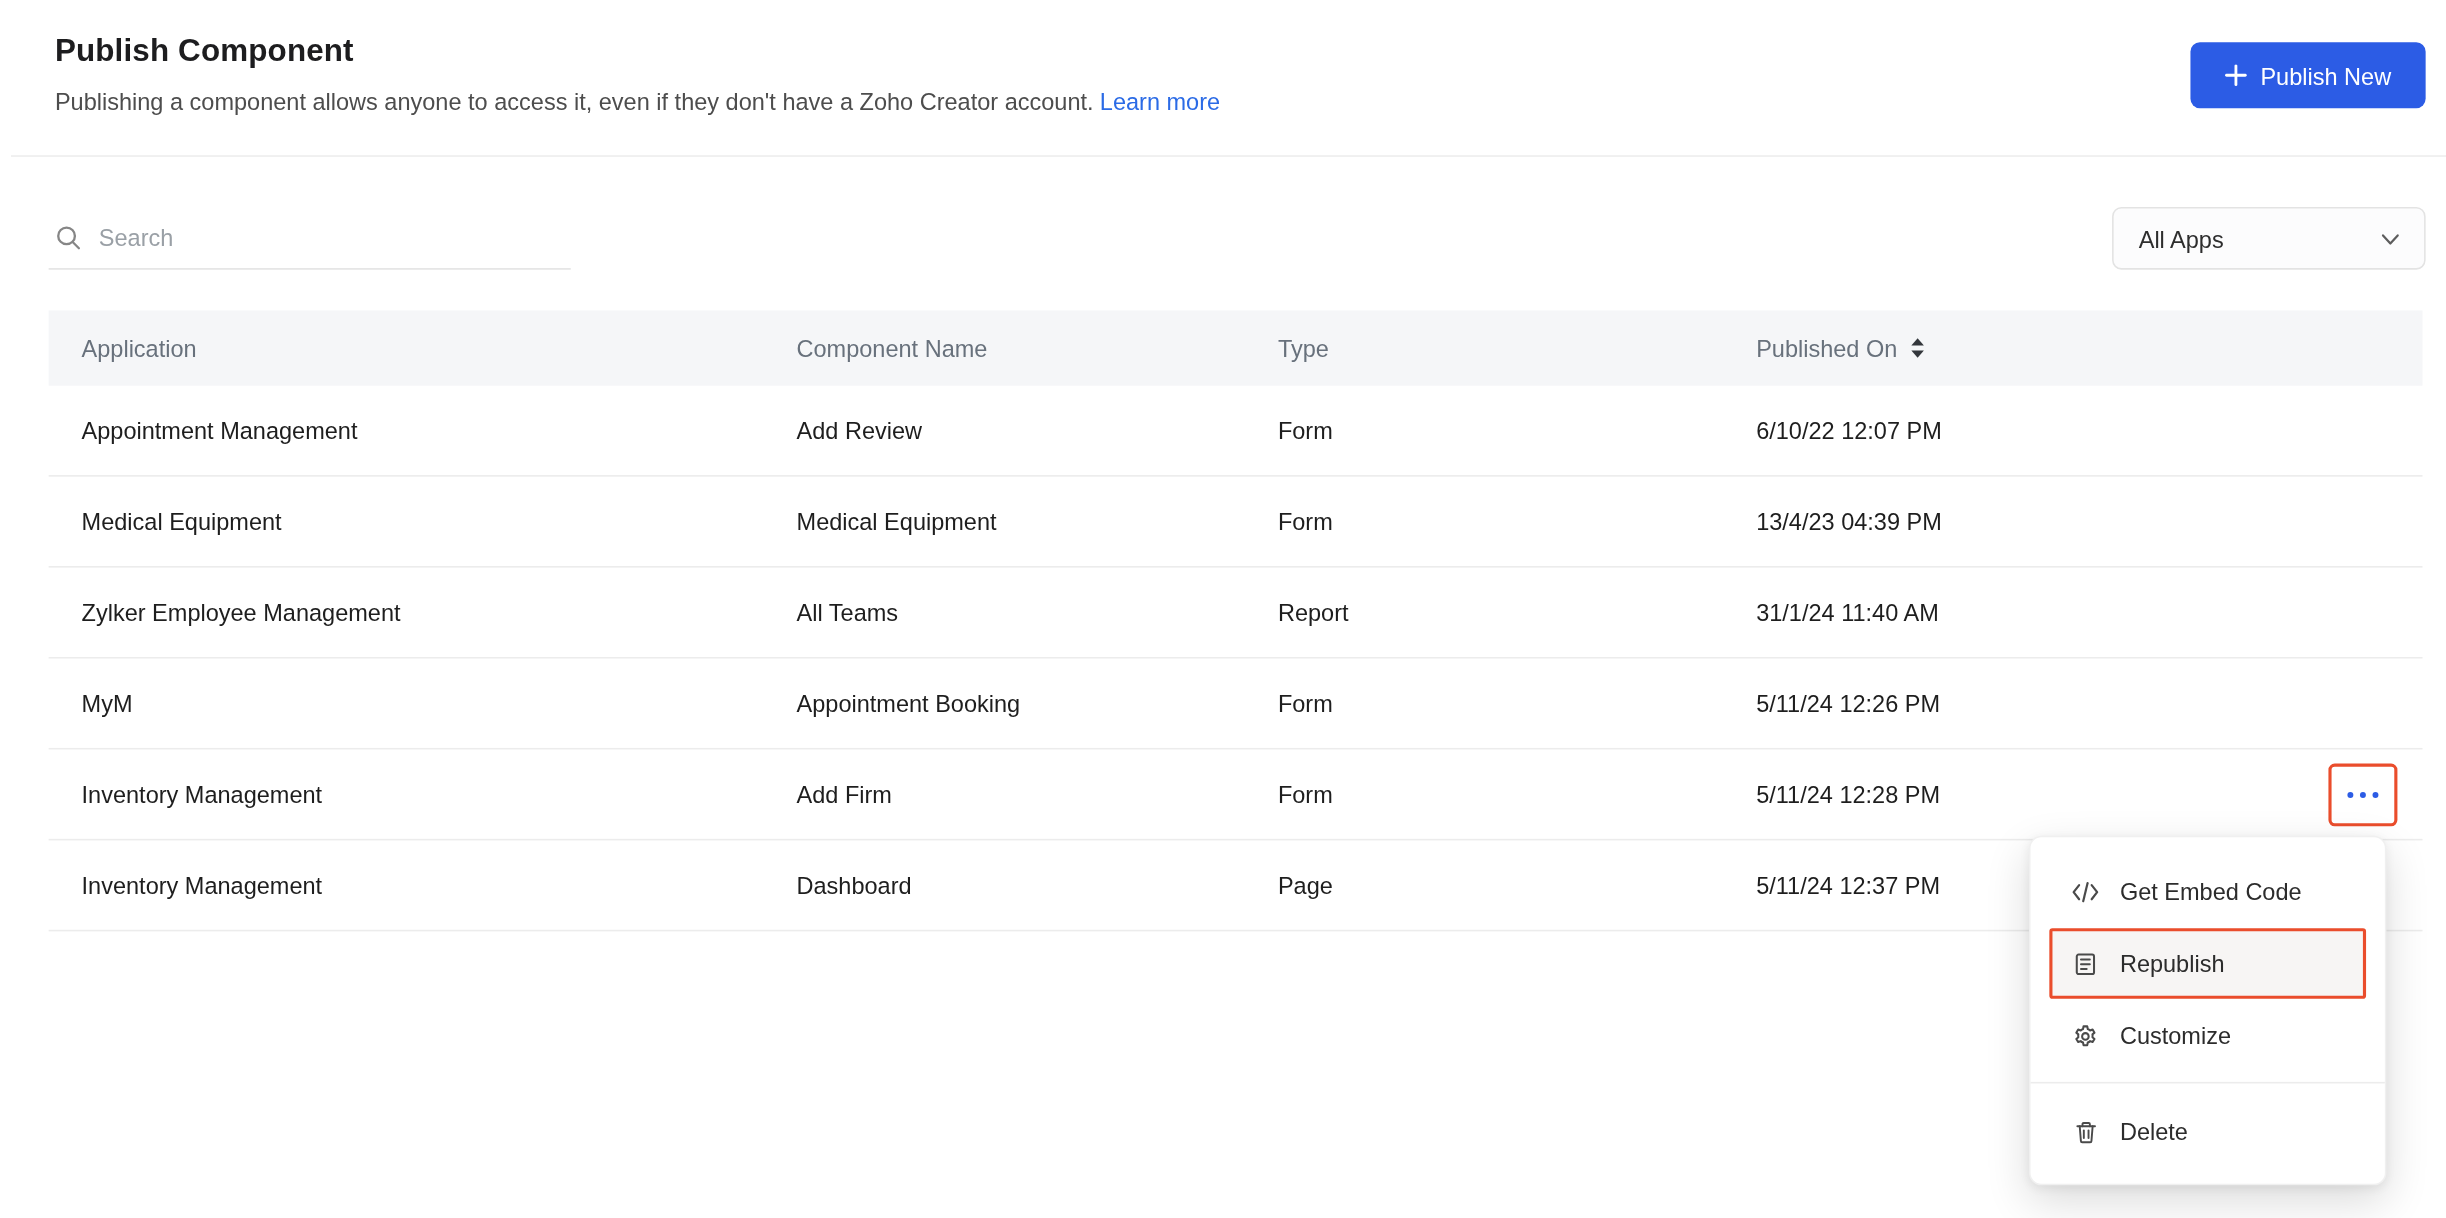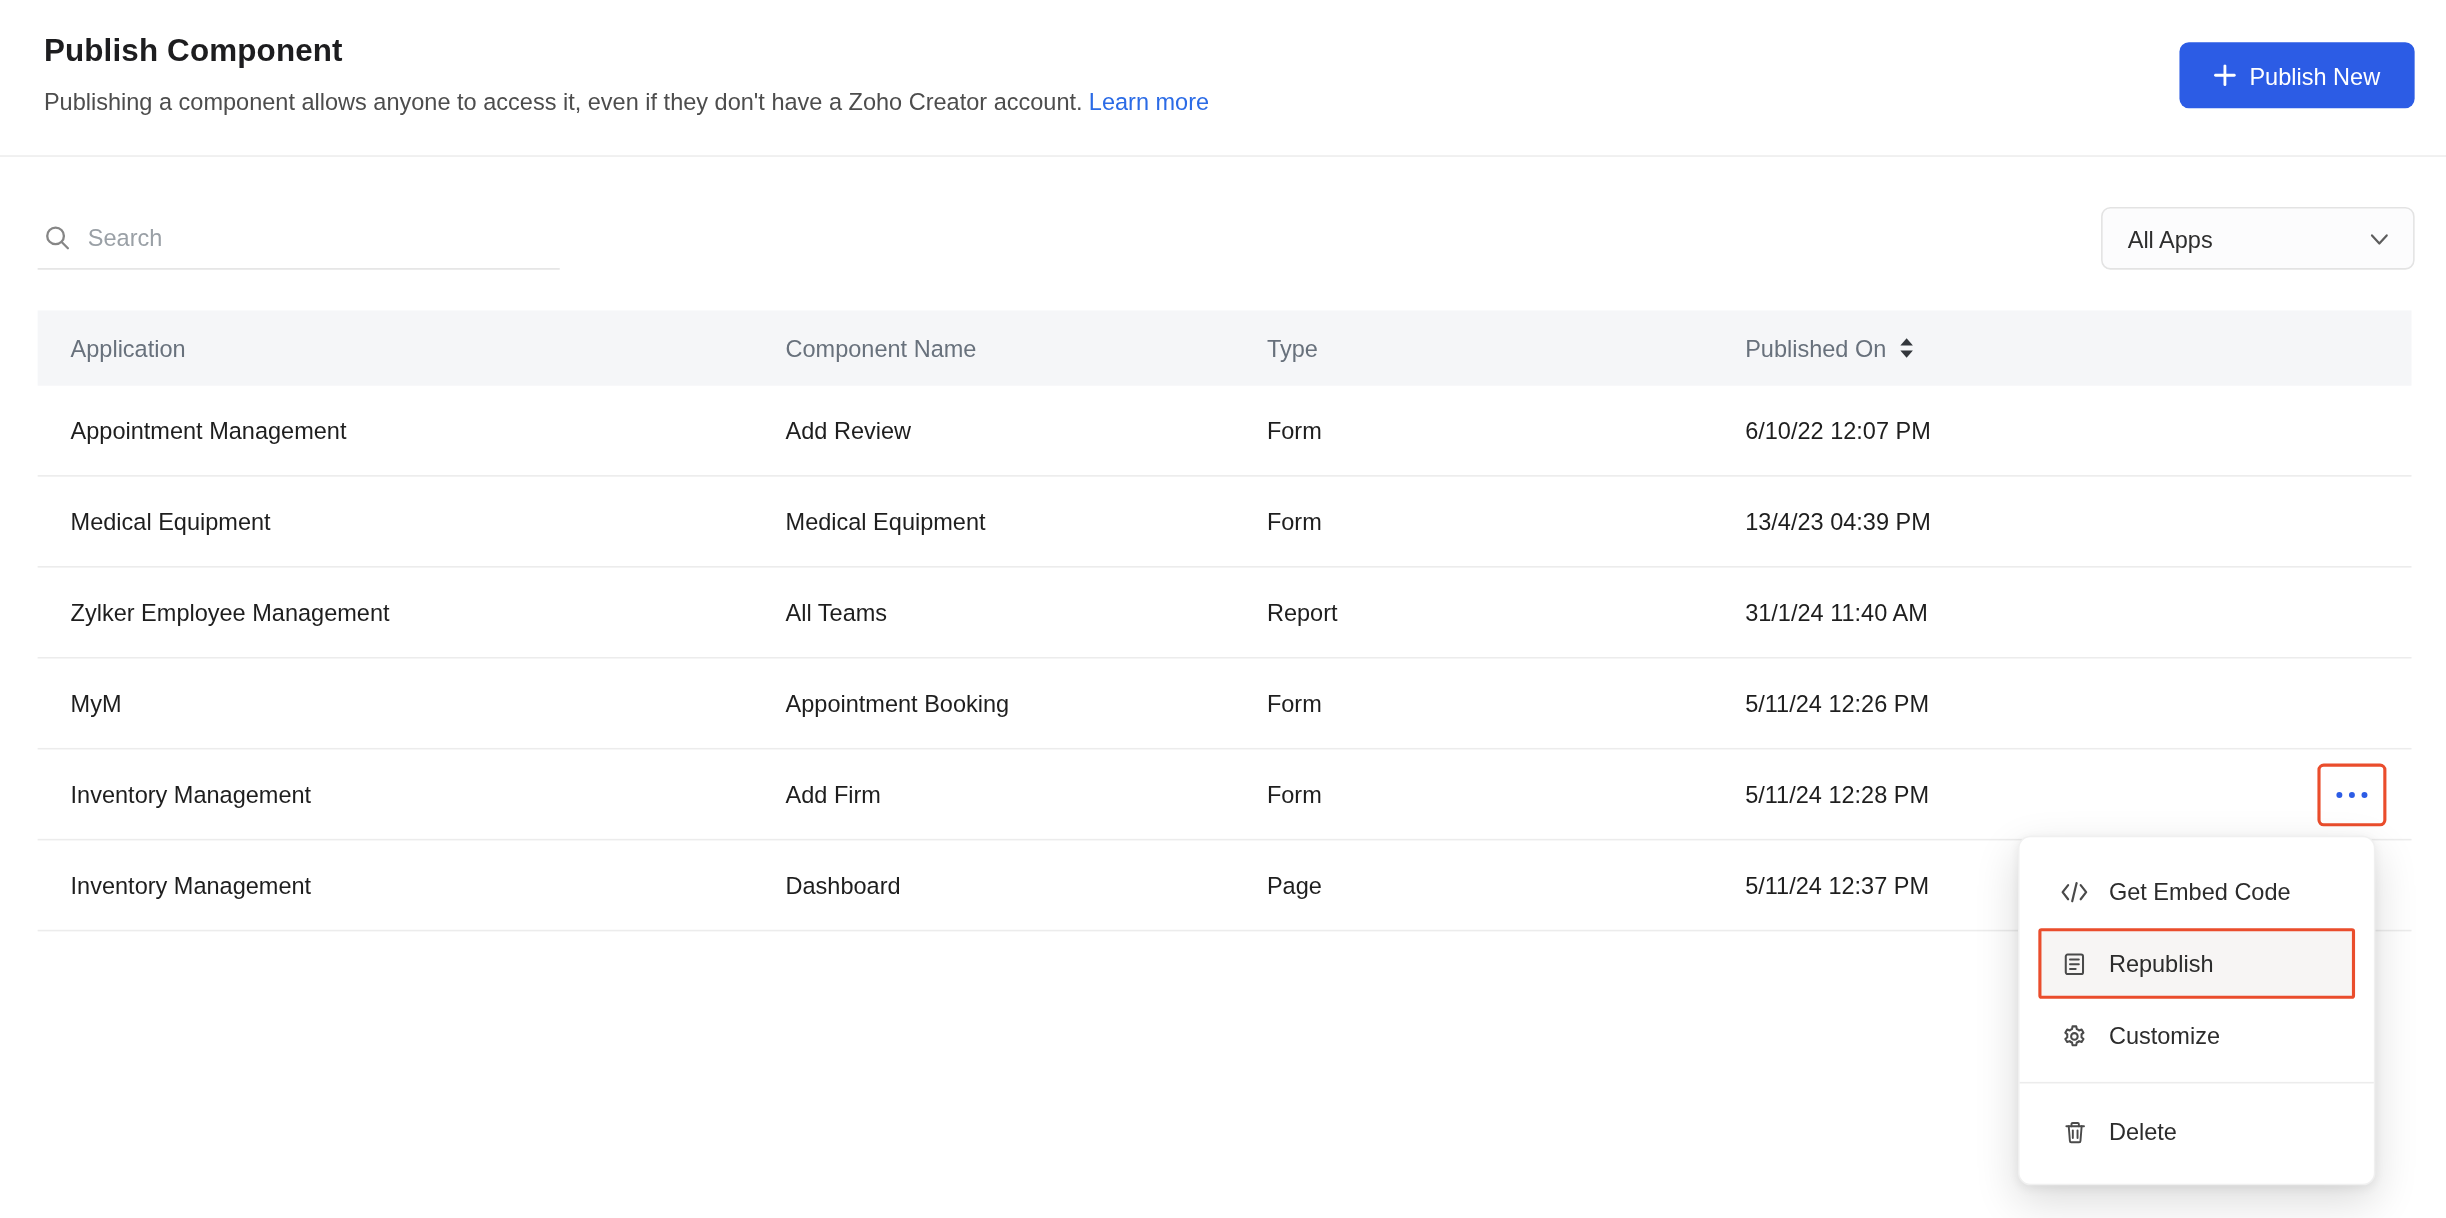--- a/index.html
+++ b/index.html
@@ -4,21 +4,21 @@
 <style>
   :root{
     --accent-blue:#2c5ce5;
     --link-blue:#2b6be6;
     --highlight-red:#ea4d2c;
     --table-header-bg:#f5f6f8;
   }
   *{box-sizing:border-box;margin:0;padding:0;}
   html,body{margin:0;padding:0;background:#fff;}
   body{font-family:"Liberation Sans", sans-serif;}
-  .stage{width:2446px;height:1218px;overflow:hidden;position:relative;background:#fff;}
+  .stage{width:2446px;height:1218px;overflow:hidden;position:relative;background:#fff;padding-left:11px;}
   .scale-wrap{width:1560px;height:777px;transform:scale(1.56795);transform-origin:0 0;position:relative;background:#fff;}
 
   
   .page-header{position:relative;height:100px;border-bottom:1px solid #ededed;}
   .page-title{position:absolute;left:28px;top:21px;font-size:20px;font-weight:700;color:#1d1d1f;letter-spacing:.1px;}
   .page-subtitle{position:absolute;left:28px;top:56px;font-size:15px;color:#4d4d4d;}
   .learn-more{color:var(--link-blue);cursor:pointer;margin-left:4px;}
   .publish-new-btn{position:absolute;right:20px;top:27px;height:42px;background:var(--accent-blue);
     color:#fff;border:none;border-radius:6px;display:flex;align-items:center;gap:9px;
     padding:0 22px;font-size:15px;font-weight:500;cursor:pointer;font-family:inherit;}

